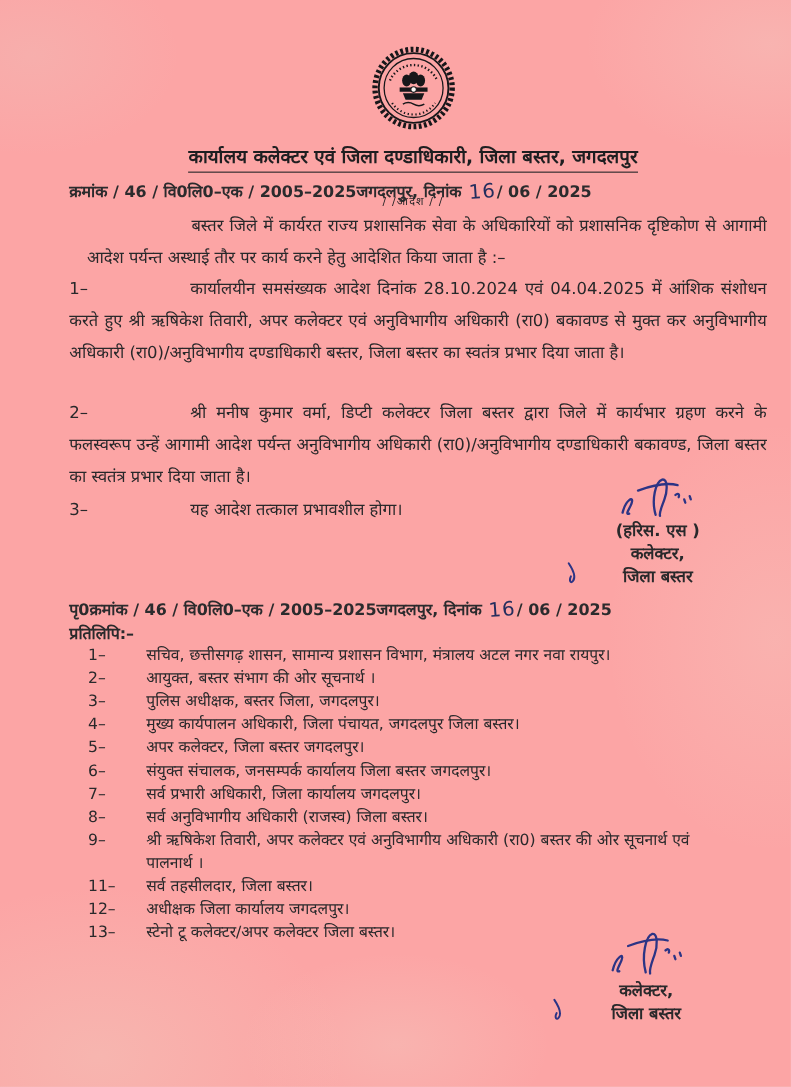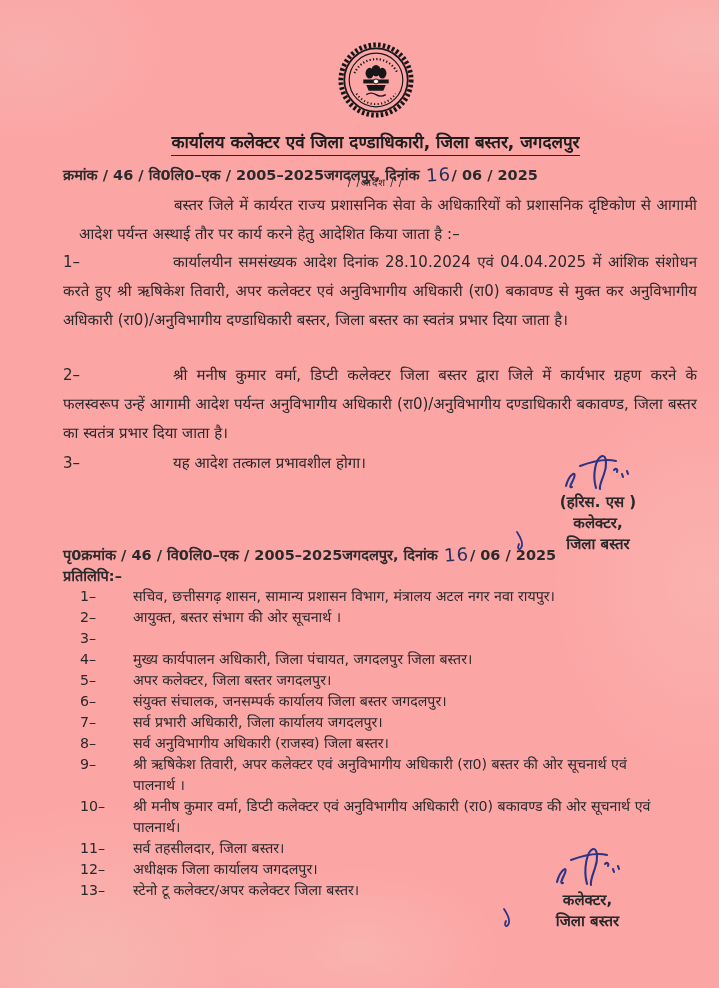--- a/index.html
+++ b/index.html
@@ -66,21 +66,21 @@
   .intro .para{text-indent:95px;margin-left:16px;}
   .pt1{top:248px;}
   .pt2{top:361px;}
   .pt3{top:449px;}
   .pt-no{display:inline-block;width:110px;}
   
   .sig{
     position:absolute;text-align:center;
     font-size:15px;font-weight:bold;color:#29292b;line-height:21px;
   }
-  .sig1{top:444px;left:508px;width:180px;}
+  .sig1{top:424px;left:508px;width:180px;}
   .sig2{top:836px;left:495px;width:185px;}
   .sig svg.scribble{display:block;margin:0 auto -2px auto;}
   .sig-row{position:relative;}
   .tick{
     position:absolute;left:6px;top:-4px;
   }
   
   .copies-head{
     position:absolute;left:63px;top:565px;
     font-size:14.5px;font-weight:bold;color:#2a2a2c;text-align:right;
@@ -189,20 +189,21 @@
     <div class="copy-item">
         <span class="copy-no">1–</span>
         <span class="copy-text">सचिव, छत्तीसगढ़ शासन, सामान्य प्रशासन विभाग, मंत्रालय अटल नगर नवा रायपुर।</span>
       </div>
     <div class="copy-item">
         <span class="copy-no">2–</span>
         <span class="copy-text">आयुक्त, बस्तर संभाग की ओर सूचनार्थ ।</span>
       </div>
     <div class="copy-item">
         <span class="copy-no">3–</span>
+        <span class="copy-text">पुलिस अधीक्षक, बस्तर जिला, जगदलपुर।</span>
       </div>
     <div class="copy-item">
         <span class="copy-no">4–</span>
         <span class="copy-text">मुख्य कार्यपालन अधिकारी, जिला पंचायत, जगदलपुर जिला बस्तर।</span>
       </div>
     <div class="copy-item">
         <span class="copy-no">5–</span>
         <span class="copy-text">अपर कलेक्टर, जिला बस्तर जगदलपुर।</span>
       </div>
     <div class="copy-item">
@@ -213,24 +214,20 @@
         <span class="copy-no">7–</span>
         <span class="copy-text">सर्व प्रभारी अधिकारी, जिला कार्यालय जगदलपुर।</span>
       </div>
     <div class="copy-item">
         <span class="copy-no">8–</span>
         <span class="copy-text">सर्व अनुविभागीय अधिकारी (राजस्व) जिला बस्तर।</span>
       </div>
     <div class="copy-item">
         <span class="copy-no">9–</span>
         <span class="copy-text">श्री ऋषिकेश तिवारी, अपर कलेक्टर एवं अनुविभागीय अधिकारी (रा0) बस्तर की ओर सूचनार्थ एवं पालनार्थ ।</span>
-      </div>
-    <div class="copy-item">
-        <span class="copy-no">10–</span>
-        <span class="copy-text">श्री मनीष कुमार वर्मा, डिप्टी कलेक्टर एवं अनुविभागीय अधिकारी (रा0) बकावण्ड की ओर सूचनार्थ एवं पालनार्थ।</span>
       </div>
     <div class="copy-item">
         <span class="copy-no">11–</span>
         <span class="copy-text">सर्व तहसीलदार, जिला बस्तर।</span>
       </div>
     <div class="copy-item">
         <span class="copy-no">12–</span>
         <span class="copy-text">अधीक्षक जिला कार्यालय जगदलपुर।</span>
       </div>
     <div class="copy-item">

